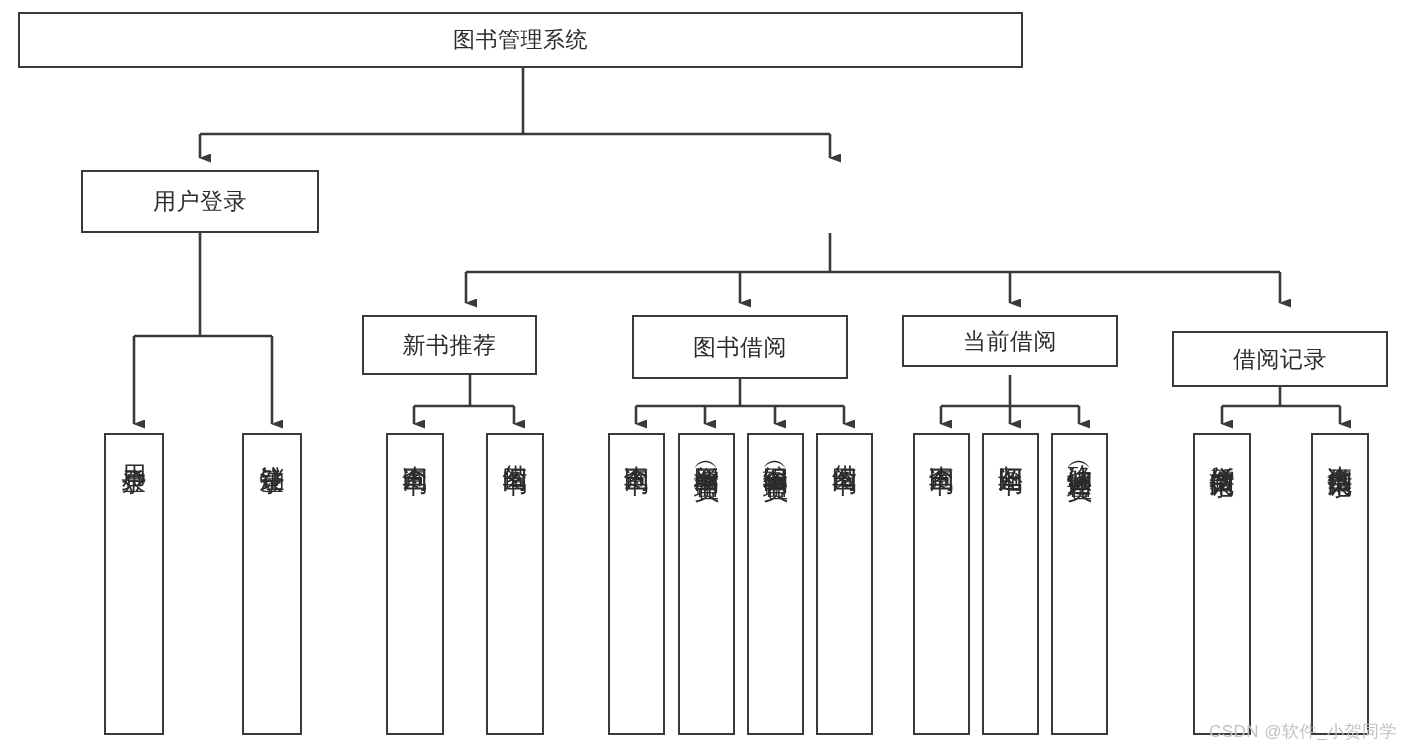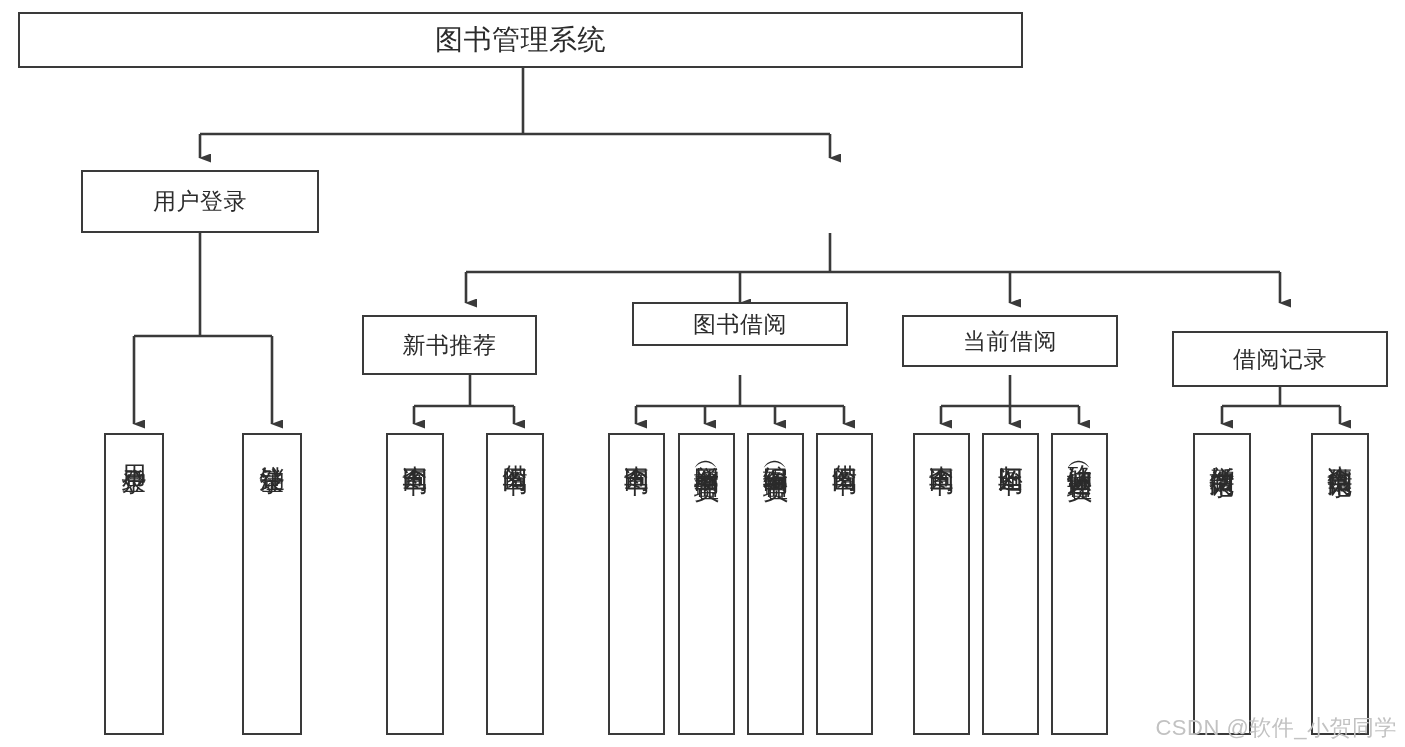--- a/index.html
+++ b/index.html
@@ -23,42 +23,42 @@
     color:#2b2b2b;
   }
   .node .lbl{
     display:block;
     text-align:center;
     line-height:1.08;
     letter-spacing:0.5px;
   }
   
   .h-node .lbl{font-size:23px;}
-  .root .lbl{font-size:28px;text-align:center;}
+  .root .lbl{font-size:22px;text-align:center;}
 
   
   .v-node{
     padding-top:10px;
     align-items:flex-start;
     justify-content:center;
   }
   .v-node .lbl{
     writing-mode:vertical-rl;
     text-orientation:upright;
     font-size:25px;
     line-height:1.0;
     letter-spacing:2px;
     white-space:nowrap;
   }
 
   .watermark{
     position:absolute;
     right:8px;
     bottom:4px;
-    font-size:22px;
+    font-size:17px;
     color:#c2c2c2;
     white-space:nowrap;
     letter-spacing:0.5px;
   }
 </style>
 </head>
 <body>
 
 <div id="stage">
 
@@ -116,21 +116,21 @@
     <span class="lbl">图书管理系统</span>
   </div>
 
   <div class="node h-node" style="left:81px;top:170px;width:238px;height:63px;">
     <span class="lbl">用户登录</span>
   </div>
 
   <div class="node h-node" style="left:362px;top:315px;width:175px;height:60px;">
     <span class="lbl">新书推荐</span>
   </div>
-  <div class="node h-node" style="left:632px;top:302px;width:216px;height:44px;">
+  <div class="node h-node" style="left:632px;top:315px;width:216px;height:64px;">
     <span class="lbl">图书借阅</span>
   </div>
   <div class="node h-node" style="left:902px;top:315px;width:216px;height:52px;">
     <span class="lbl">当前借阅</span>
   </div>
   <div class="node h-node" style="left:1172px;top:331px;width:216px;height:56px;">
     <span class="lbl">借阅记录</span>
   </div>
 
   <div class="node v-node" style="left:104px;top:433px;width:60px;height:302px;">

